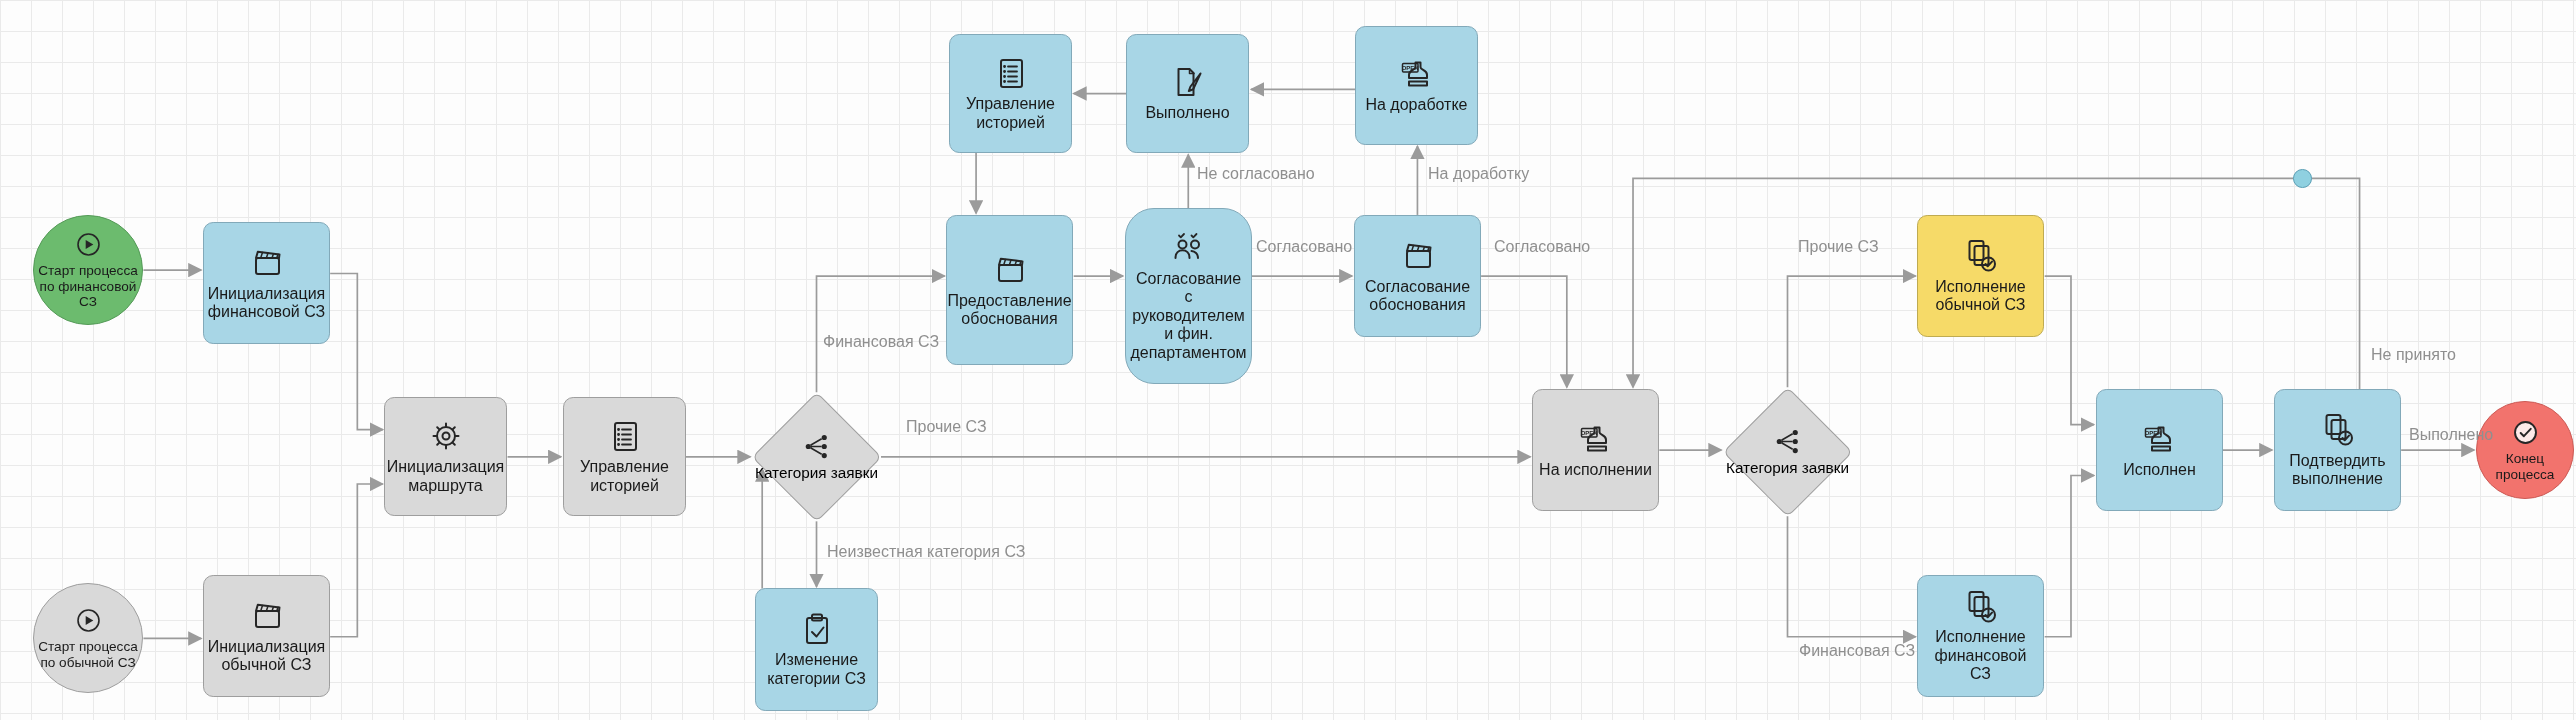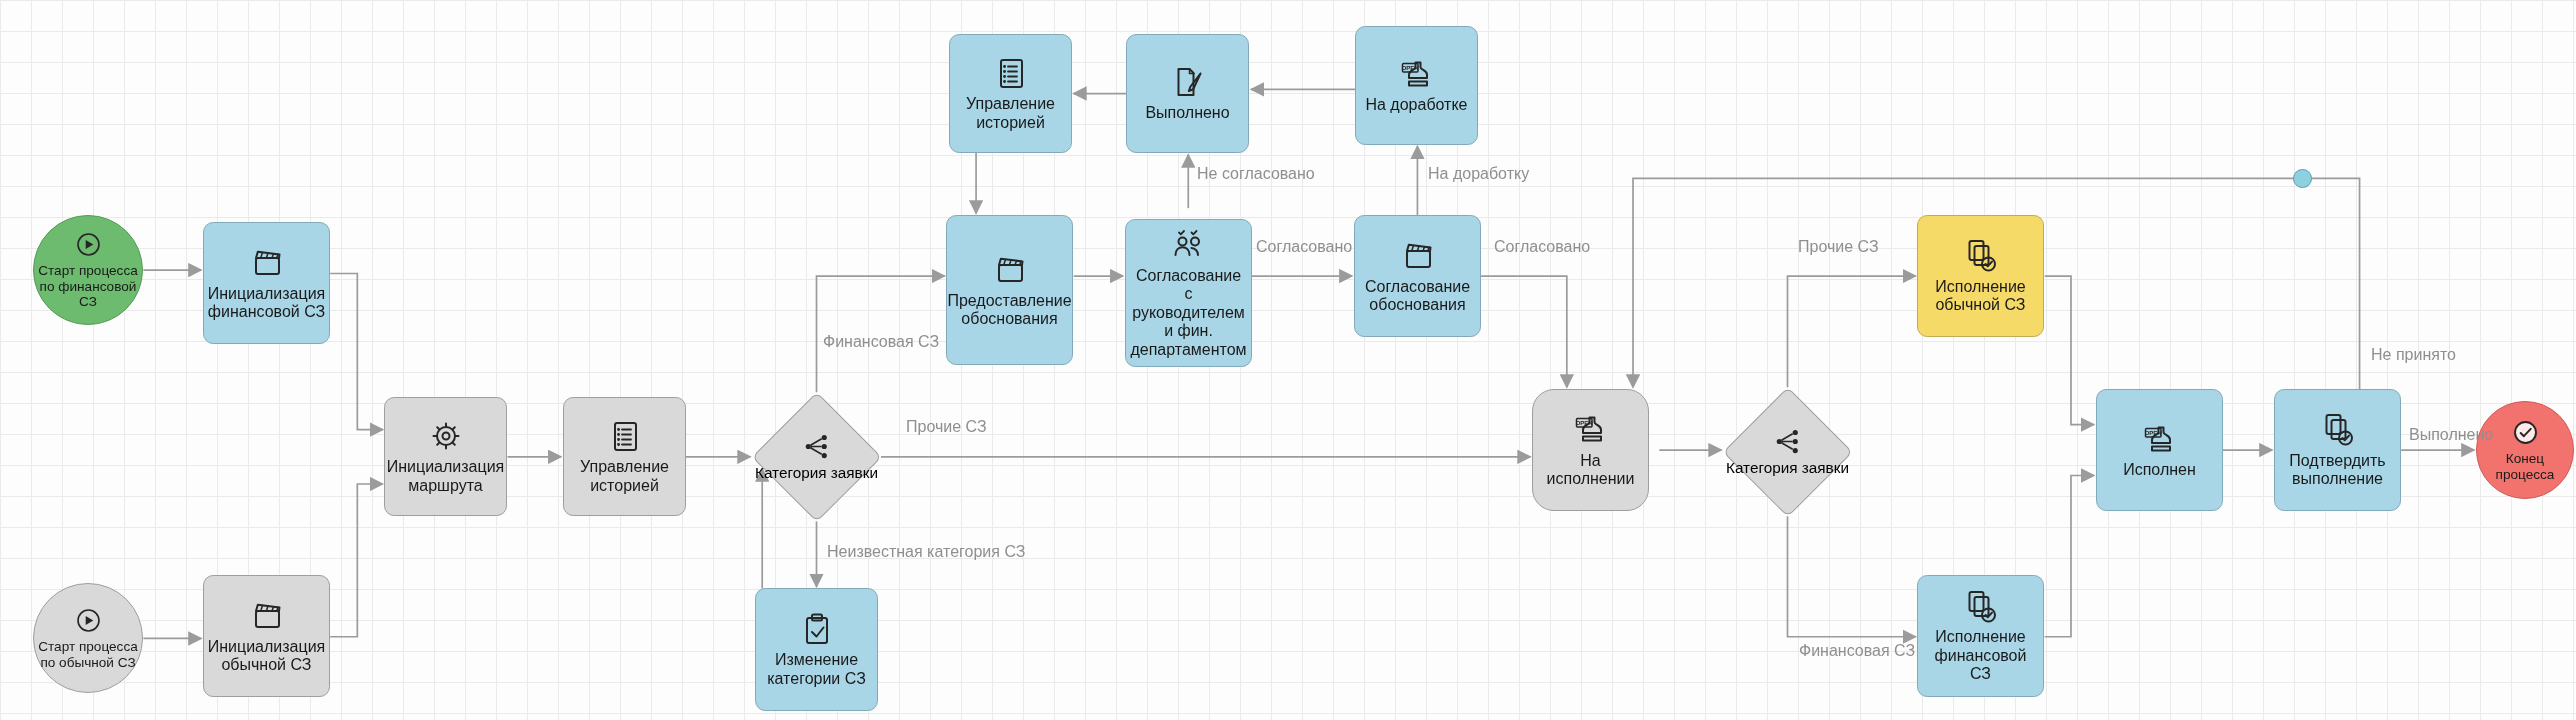--- a/index.html
+++ b/index.html
@@ -213,21 +213,21 @@
 
   <div class="node rect blue" style="left:946px;top:215px;width:127px;height:150px;">
     <span class="icon">
         <svg class="ic" viewBox="0 0 36 36">
           <use href="#i-clapper"></use>
         </svg>
       </span>
     <span class="label">Предоставление обоснования</span>
   </div>
 
-  <div class="node rect blue" style="left:1125px;top:219px;width:127px;height:148px;">
+  <div class="node rect blue" style="left:1125px;top:208px;width:127px;height:176px;border-radius:29px;">
     <span class="icon">
         <svg class="ic" viewBox="0 0 36 36">
           <use href="#i-people-check"></use>
         </svg>
       </span>
     <span class="label">Согласование с руководителем и фин. департаментом</span>
   </div>
 
   <div class="node rect blue" style="left:1354px;top:215px;width:127px;height:122px;">
     <span class="icon">
@@ -267,21 +267,21 @@
 
   <div class="node rect blue" style="left:755px;top:588px;width:123px;height:123px;">
     <span class="icon">
         <svg class="ic" viewBox="0 0 36 36">
           <use href="#i-clipboard-check"></use>
         </svg>
       </span>
     <span class="label">Изменение категории СЗ</span>
   </div>
 
-  <div class="node rect grayn" style="left:1532px;top:389px;width:117px;height:122px;border-radius:22px;">
+  <div class="node rect grayn" style="left:1532px;top:389px;width:127px;height:122px;">
     <span class="icon">
         <svg class="ic" viewBox="0 0 36 36">
           <use href="#i-stamp-open"></use>
         </svg>
       </span>
     <span class="label">На исполнении</span>
   </div>
 
   <div class="diamond-wrap" style="left:1723px;top:387px;width:129px;height:129px;">
     <div class="diamond-shape"></div>

